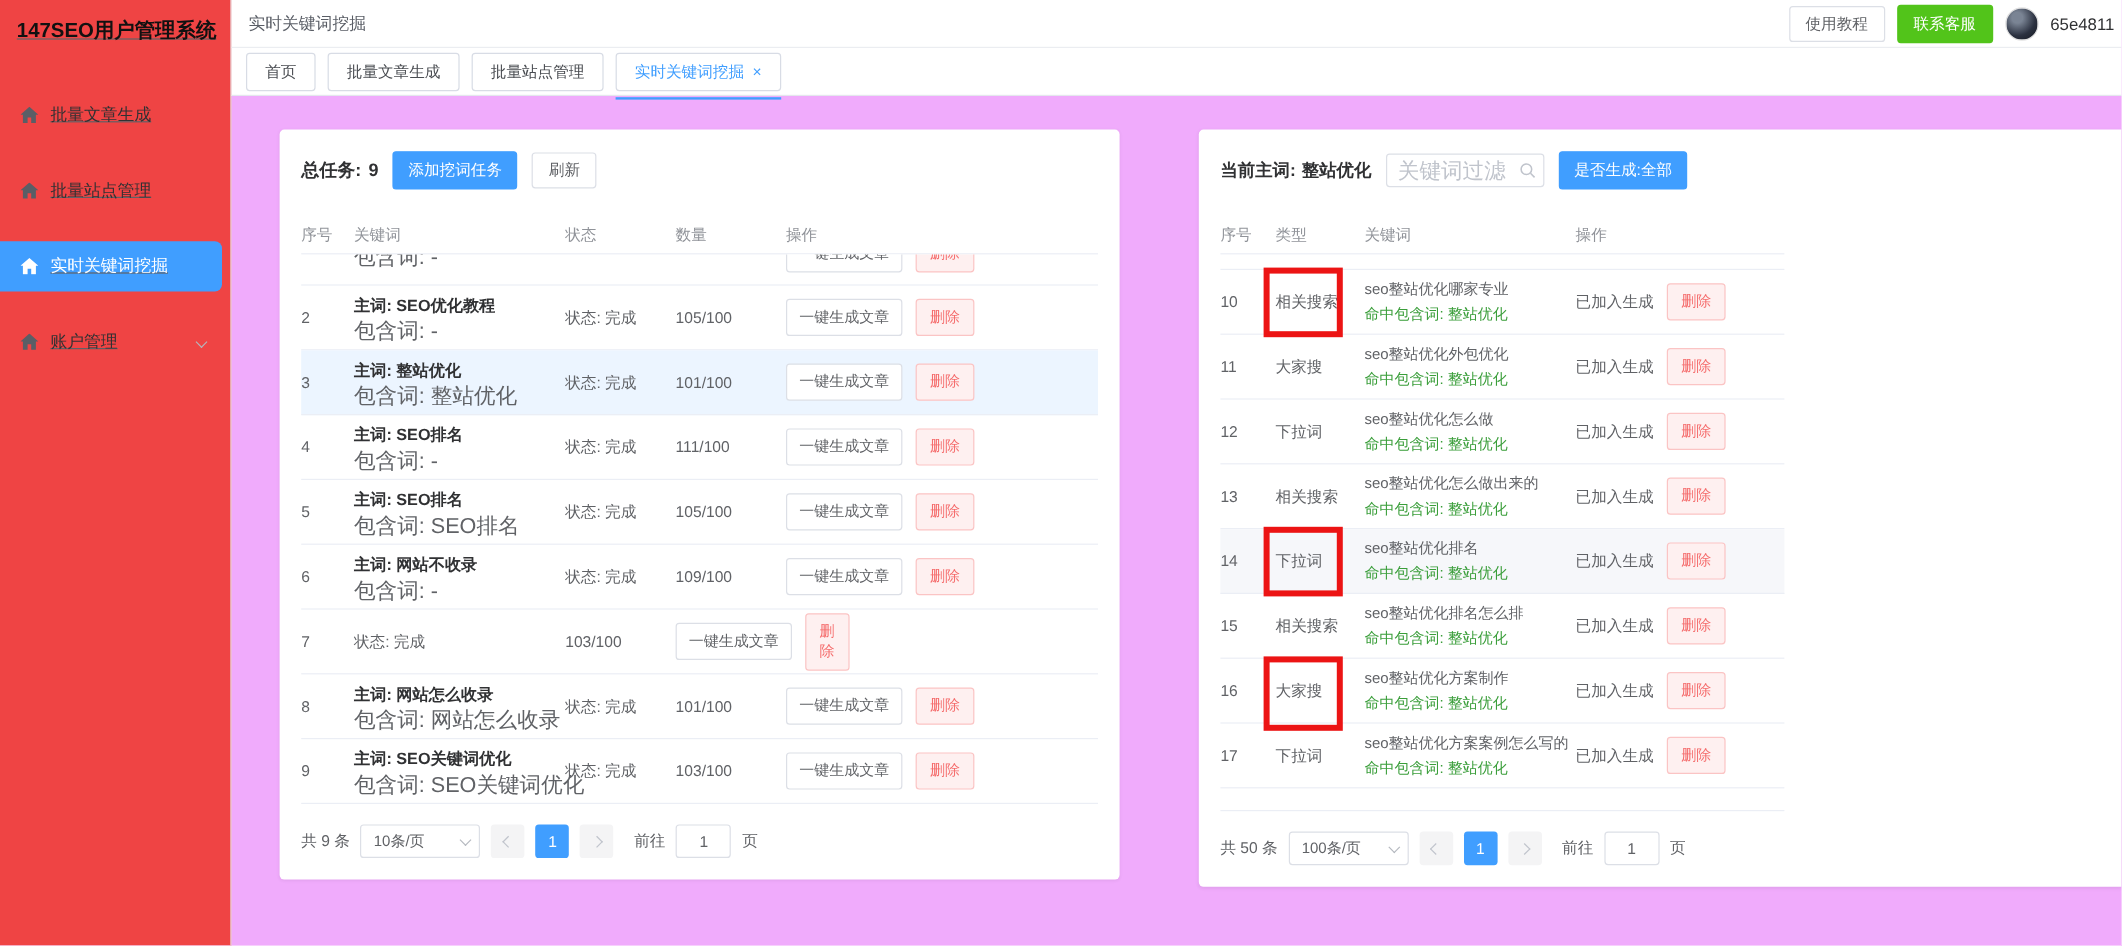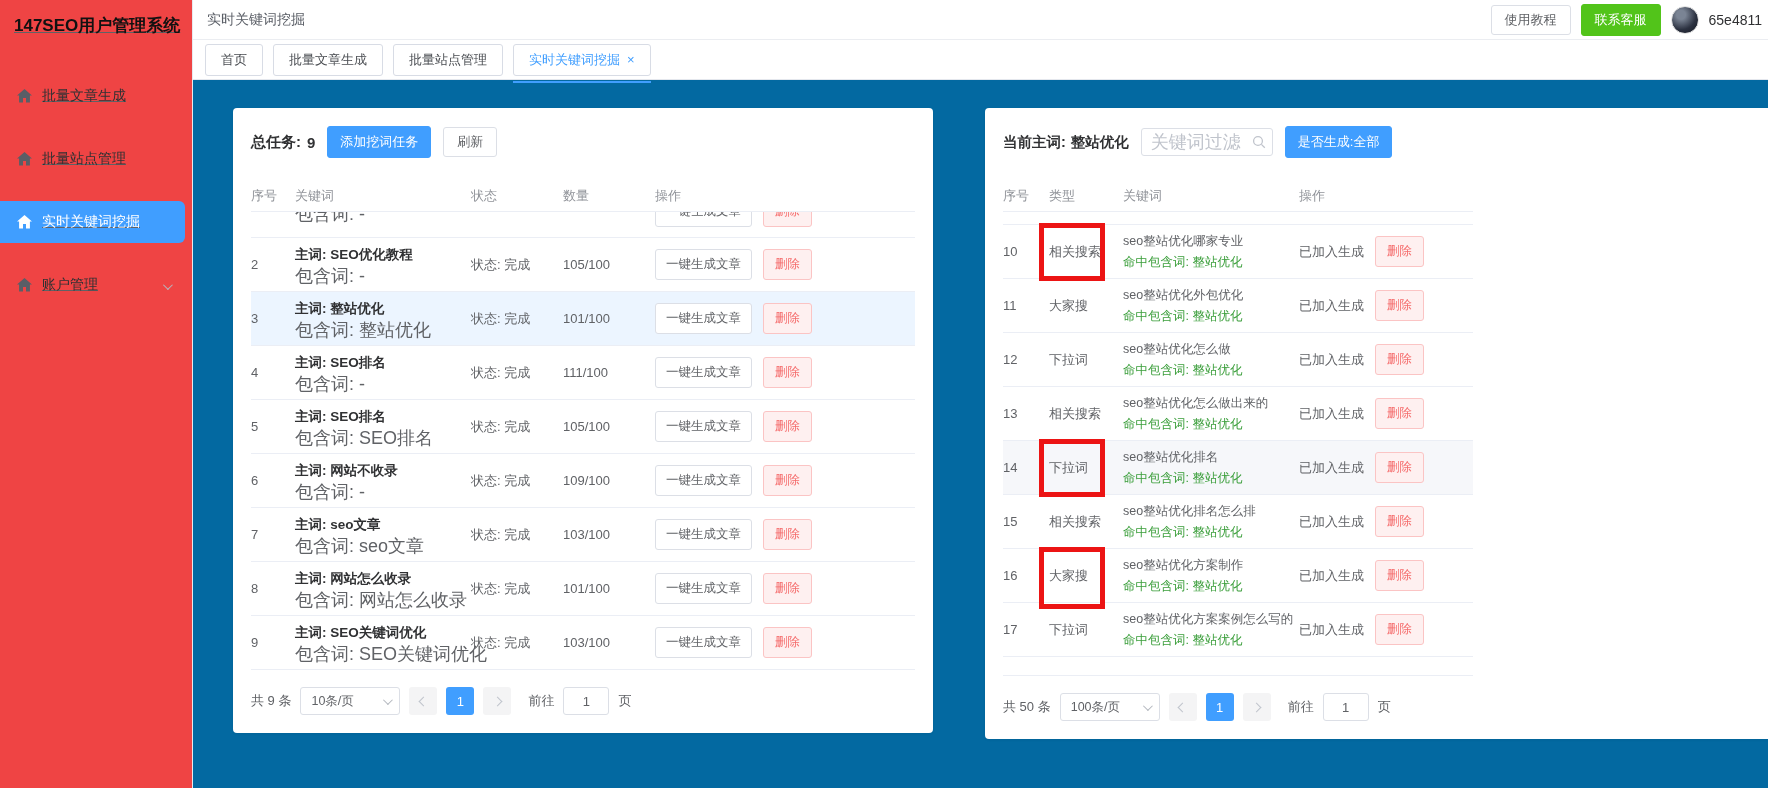--- a/index.html
+++ b/index.html
@@ -34,21 +34,21 @@
   .username { font-size: 14px; color: #303133; white-space: nowrap; }
 
   
   .tabbar { height: 40px; background: #fff; border-bottom: 1px solid #e4e7ed; display: flex; align-items: center; gap: 10px; padding: 0 0 0 12px; }
   .tab { position: relative; border: 1px solid #d8dce5; border-radius: 3px; padding: 6px 15px; font-size: 13px; color: #494c51; cursor: pointer; background: #fff; display: flex; align-items: center; gap: 7px; }
   .tab.active { color: #409eff; }
   .tab.active::after { content: ""; position: absolute; left: -1px; right: -1px; bottom: -8px; height: 2px; background: #409eff; }
   .tab .x { font-size: 13px; color: #409eff; line-height: 1; }
 
   
-  .content { flex: 1; background: #0369a1; padding: 28px 0 0 40px; display: flex; gap: 52px; align-items: flex-start; }
+  .content { flex: 1; background: #f0abfc; padding: 28px 0 0 40px; display: flex; gap: 66px; align-items: flex-start; }
   .card { background: #fff; border-radius: 4px; box-shadow: 0 1px 3px rgba(0,0,0,.06); padding: 18px; }
   .card.left { width: 700px; flex: 0 0 700px; }
   .card.right { flex: 1; min-width: 0; border-radius: 4px 0 0 4px; }
 
   .toolbar { display: flex; align-items: center; gap: 12px; margin-bottom: 22px; }
   .toolbar .strong { font-size: 15px; font-weight: bold; color: #303133; }
   .btn-blue { background: #409eff; border: 1px solid #409eff; color: #fff; border-radius: 3px; padding: 6px 12px; font-size: 13px; cursor: pointer; font-family: inherit; }
 
   .filter-box { position: relative; width: 132px; }
   .filter-box input { width: 132px; height: 28px; border: 1px solid #dcdfe6; border-radius: 3px; padding: 0 26px 0 9px; font-size: 18px; color: #606266; font-family: inherit; outline: none; }
@@ -261,24 +261,20 @@
           <span class="cell">状态: 完成</span>
           <span class="cell">109/100</span>
           <div class="ops">
             <button class="btn-gen">一键生成文章</button>
             <button class="btn-del">删除</button>
           </div>
         </div>
 
         <div class="row lgrid">
           <span class="cell">7</span>
-          <div class="kw-cell">
-            <span class="kw-main">主词: seo文章</span>
-            <span class="kw-sub">包含词: seo文章</span>
-          </div>
           <span class="cell">状态: 完成</span>
           <span class="cell">103/100</span>
           <div class="ops">
             <button class="btn-gen">一键生成文章</button>
             <button class="btn-del">删除</button>
           </div>
         </div>
 
         <div class="row lgrid">
           <span class="cell">8</span>

